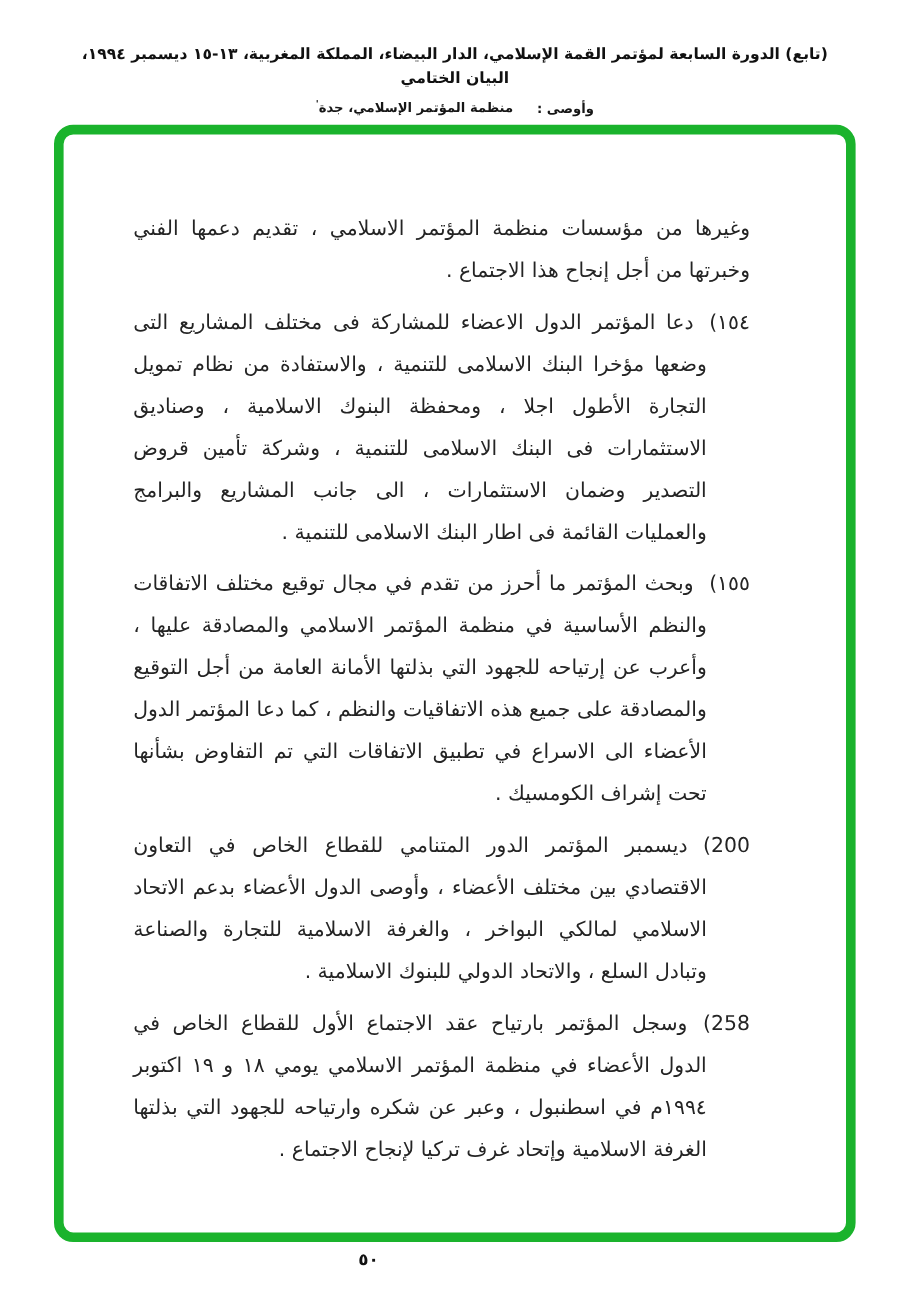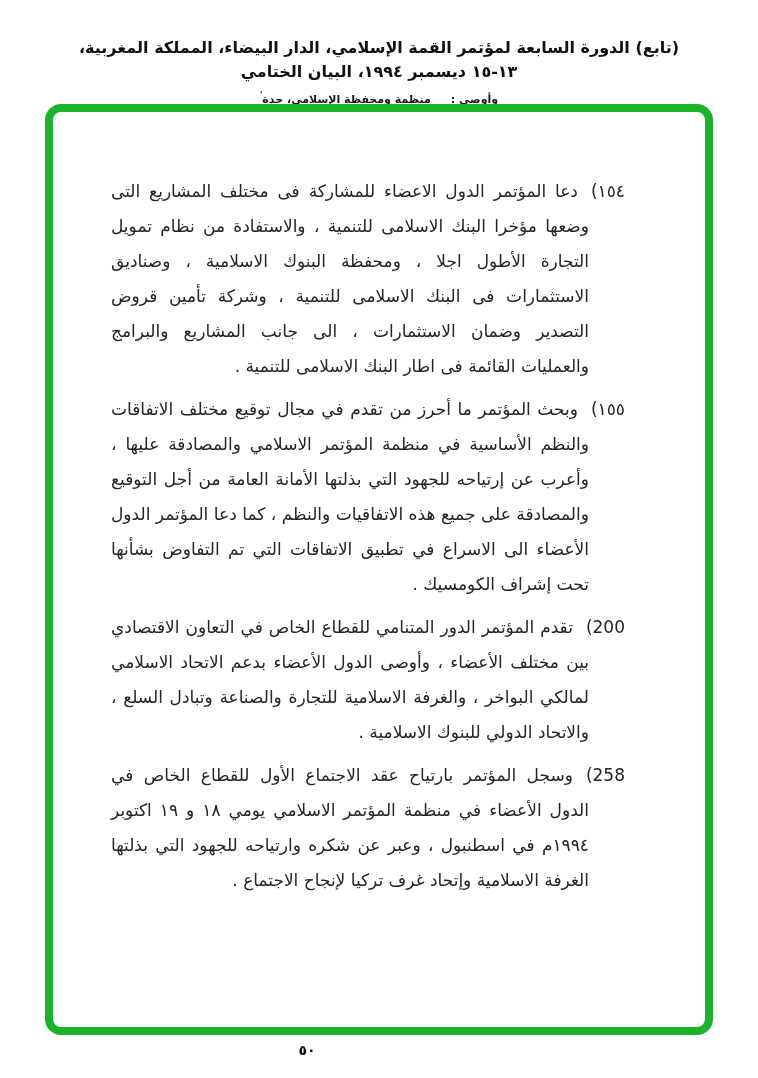--- a/index.html
+++ b/index.html
@@ -15,21 +15,21 @@
   }
   .header {
     position: absolute;
     top: 36px;
     left: 0;
     width: 758px;
     text-align: center;
     direction: rtl;
   }
   .header-title {
-    font-size: 16px;
+    font-size: 13px;
     font-weight: bold;
     color: #111;
     padding: 0 60px;
     line-height: 1.5;
   }
   .header-source {
     margin-top: 7px;
     font-size: 11px;
     font-weight: bold;
     color: #161616;
@@ -78,28 +78,29 @@
 </style>
 </head>
 <body>
 
 <div class="page">
 
   <div class="header">
     <div class="header-title">(تابع) الدورة السابعة لمؤتمر القمة الإسلامي، الدار البيضاء، المملكة المغربية، ١٣-١٥ ديسمبر ١٩٩٤، البيان الختامي</div>
     <div class="header-source">
       <span class="src-label">وأوصى :</span>
-      <span>منظمة ومحفظة الإسلامي، جدة</span><sup>'</sup>
+      <span>منظمة المؤتمر الإسلامي، جدة</span><sup>'</sup>
     </div>
   </div>
 
   <div class="frame" style="border-color: rgb(26, 179, 44);">
     <div class="content">
+        <div class="para"><span>وغيرها من مؤسسات منظمة المؤتمر الاسلامي ، تقديم دعمها الفني وخبرتها من أجل إنجاح هذا الاجتماع .</span></div>
         <div class="para numbered"><span class="num">١٥٤)</span><span class="bold">دعا</span><span> المؤتمر الدول الاعضاء للمشاركة فى مختلف المشاريع التى وضعها مؤخرا البنك الاسلامى للتنمية ، والاستفادة من نظام تمويل التجارة الأطول اجلا ، ومحفظة البنوك الاسلامية ، وصناديق الاستثمارات فى البنك الاسلامى للتنمية ، وشركة تأمين قروض التصدير وضمان الاستثمارات ، الى جانب المشاريع والبرامج والعمليات القائمة فى اطار البنك الاسلامى للتنمية .</span></div>
         <div class="para numbered"><span class="num">١٥٥)</span><span class="bold">وبحث</span><span> المؤتمر ما أحرز من تقدم في مجال توقيع مختلف الاتفاقات والنظم الأساسية في منظمة المؤتمر الاسلامي </span><span class="bold">والمصادقة</span><span> عليها ، وأعرب عن إرتياحه للجهود التي بذلتها الأمانة العامة من أجل التوقيع والمصادقة على جميع هذه الاتفاقيات والنظم ، كما </span><span class="bold">دعا</span><span> المؤتمر الدول الأعضاء الى الاسراع في تطبيق الاتفاقات التي تم التفاوض بشأنها تحت إشراف الكومسيك .</span></div>
-        <div class="para numbered"><span class="num">200)</span><span class="bold">تقدم</span><span> المؤتمر الدور المتنامي للقطاع الخاص في التعاون الاقتصادي بين مختلف الأعضاء ، </span><span class="bold">وأوصى</span><span> الدول الأعضاء بدعم الاتحاد الاسلامي لمالكي البواخر ، والغرفة الاسلامية للتجارة والصناعة وتبادل السلع ، والاتحاد الدولي للبنوك الاسلامية .</span></div>
+        <div class="para numbered"><span class="num">200)</span><span class="bold">ديسمبر</span><span> المؤتمر الدور المتنامي للقطاع الخاص في التعاون الاقتصادي بين مختلف الأعضاء ، </span><span class="bold">وأوصى</span><span> الدول الأعضاء بدعم الاتحاد الاسلامي لمالكي البواخر ، والغرفة الاسلامية للتجارة والصناعة وتبادل السلع ، والاتحاد الدولي للبنوك الاسلامية .</span></div>
         <div class="para numbered"><span class="num">258)</span><span class="bold">وسجل</span><span> المؤتمر بارتياح عقد الاجتماع الأول للقطاع الخاص في الدول الأعضاء في منظمة المؤتمر الاسلامي يومي ١٨ و ١٩ اكتوبر ١٩٩٤م في اسطنبول ، وعبر عن شكره وارتياحه للجهود التي بذلتها الغرفة الاسلامية وإتحاد غرف تركيا لإنجاح الاجتماع .</span></div>
       </div>
   </div>
 
   <div class="page-number">٥٠</div>
 
 </div>
 
 </body></html>

